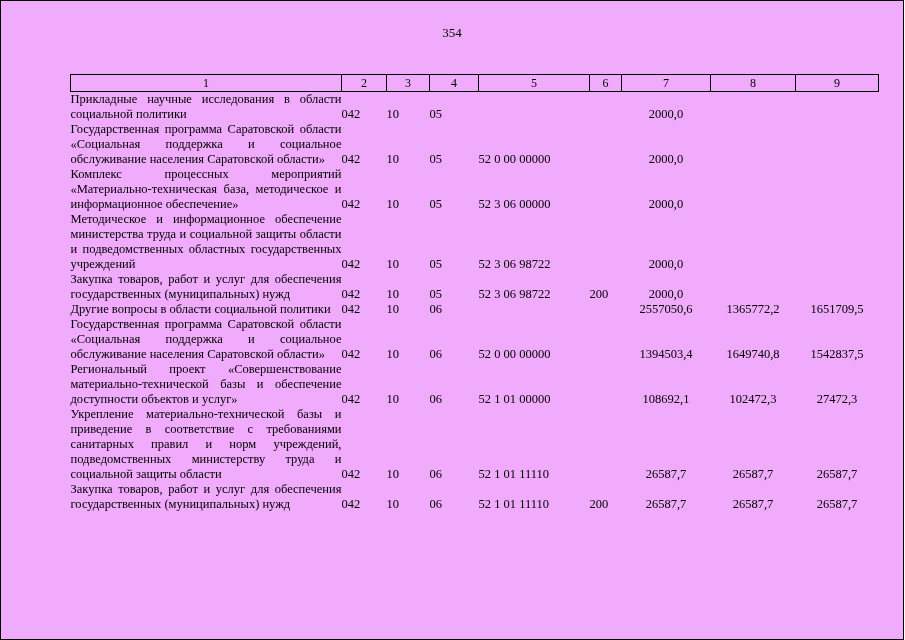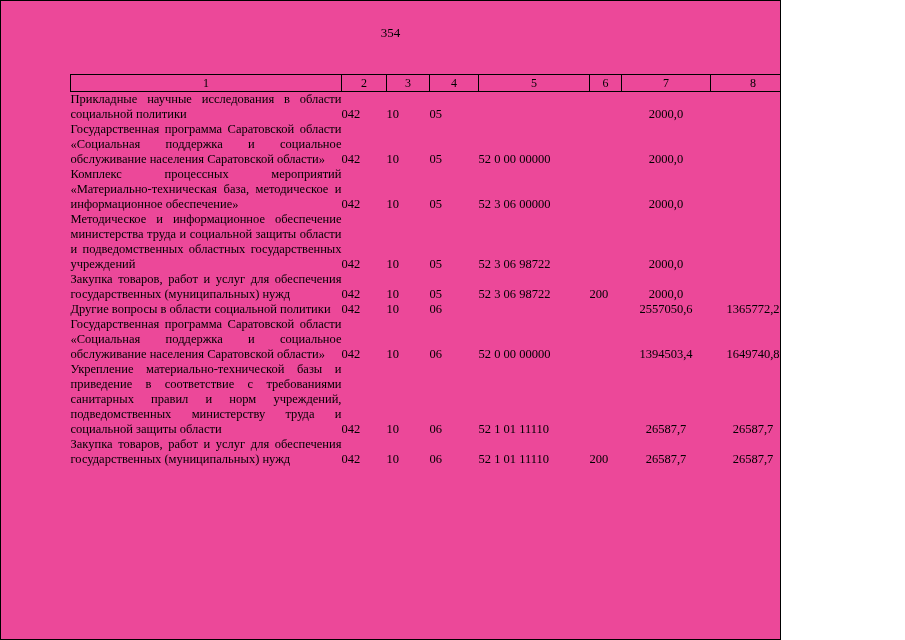--- a/index.html
+++ b/index.html
@@ -1,20 +1,20 @@
 <!DOCTYPE html>
 <html lang="ru"><head>
 <meta charset="utf-8">
 <style>
   * { box-sizing: border-box; }
   html, body { margin: 0; padding: 0; background: #ffffff; }
   .page {
-    width: 781px;
+    width: 904px;
     height: 640px;
-    background: #ec4899;
+    background: #f0abfc;
     border: 1px solid #000000;
     color: #000000;
     font-family: "Liberation Serif", "DejaVu Serif", serif;
     overflow: hidden;
   }
   .page-number {
     text-align: center;
     font-size: 13px;
     margin-top: 24px;
     line-height: 15px;
@@ -154,20 +154,31 @@
         <td class="cc">042</td>
         <td class="cc">10</td>
         <td class="cc">06</td>
         <td class="cc">52 0 00 00000</td>
         <td class="cc"></td>
         <td class="ca">1394503,4</td>
         <td class="ca">1649740,8</td>
         <td class="ca">1542837,5</td>
       </tr>
       <tr>
+        <td class="c1">Региональный проект «Совершенствование материально-технической базы и обеспечение доступности объектов и услуг»</td>
+        <td class="cc">042</td>
+        <td class="cc">10</td>
+        <td class="cc">06</td>
+        <td class="cc">52 1 01 00000</td>
+        <td class="cc"></td>
+        <td class="ca">108692,1</td>
+        <td class="ca">102472,3</td>
+        <td class="ca">27472,3</td>
+      </tr>
+      <tr>
         <td class="c1">Укрепление материально-технической базы и приведение в соответствие с требованиями санитарных правил и норм учреждений, подведомственных министерству труда и социальной защиты области</td>
         <td class="cc">042</td>
         <td class="cc">10</td>
         <td class="cc">06</td>
         <td class="cc">52 1 01 11110</td>
         <td class="cc"></td>
         <td class="ca">26587,7</td>
         <td class="ca">26587,7</td>
         <td class="ca">26587,7</td>
       </tr>

